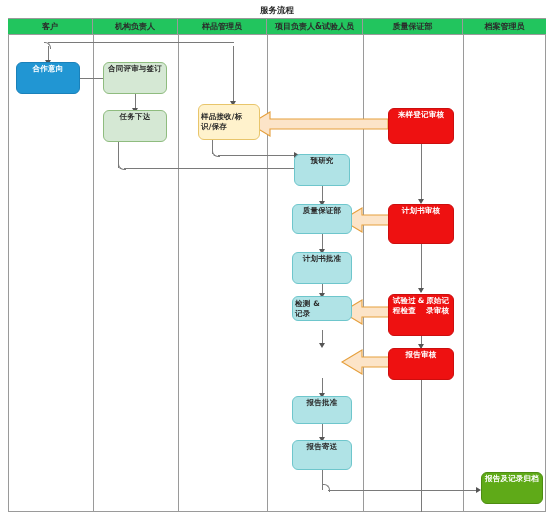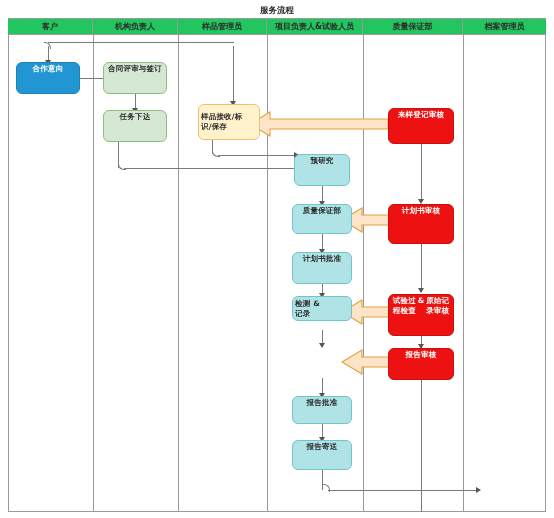--- a/index.html
+++ b/index.html
@@ -206,14 +206,17 @@
   <div class="node n-red" style="left:388px;top:294px;width:66px;height:42px;flex-direction:row;">
     <span>试验过程检查</span>
     <span>&amp;</span>
     <span>原始记录审核</span>
   </div>
 
   <div class="node n-red" style="left:388px;top:348px;width:66px;height:32px;">
     <span>报告审核</span>
   </div>
 
+  <div class="node n-lime" style="left:481px;top:472px;width:62px;height:32px;">
+    <span>报告及记录归档</span>
+  </div>
 
 </div>
 
 </body></html>

